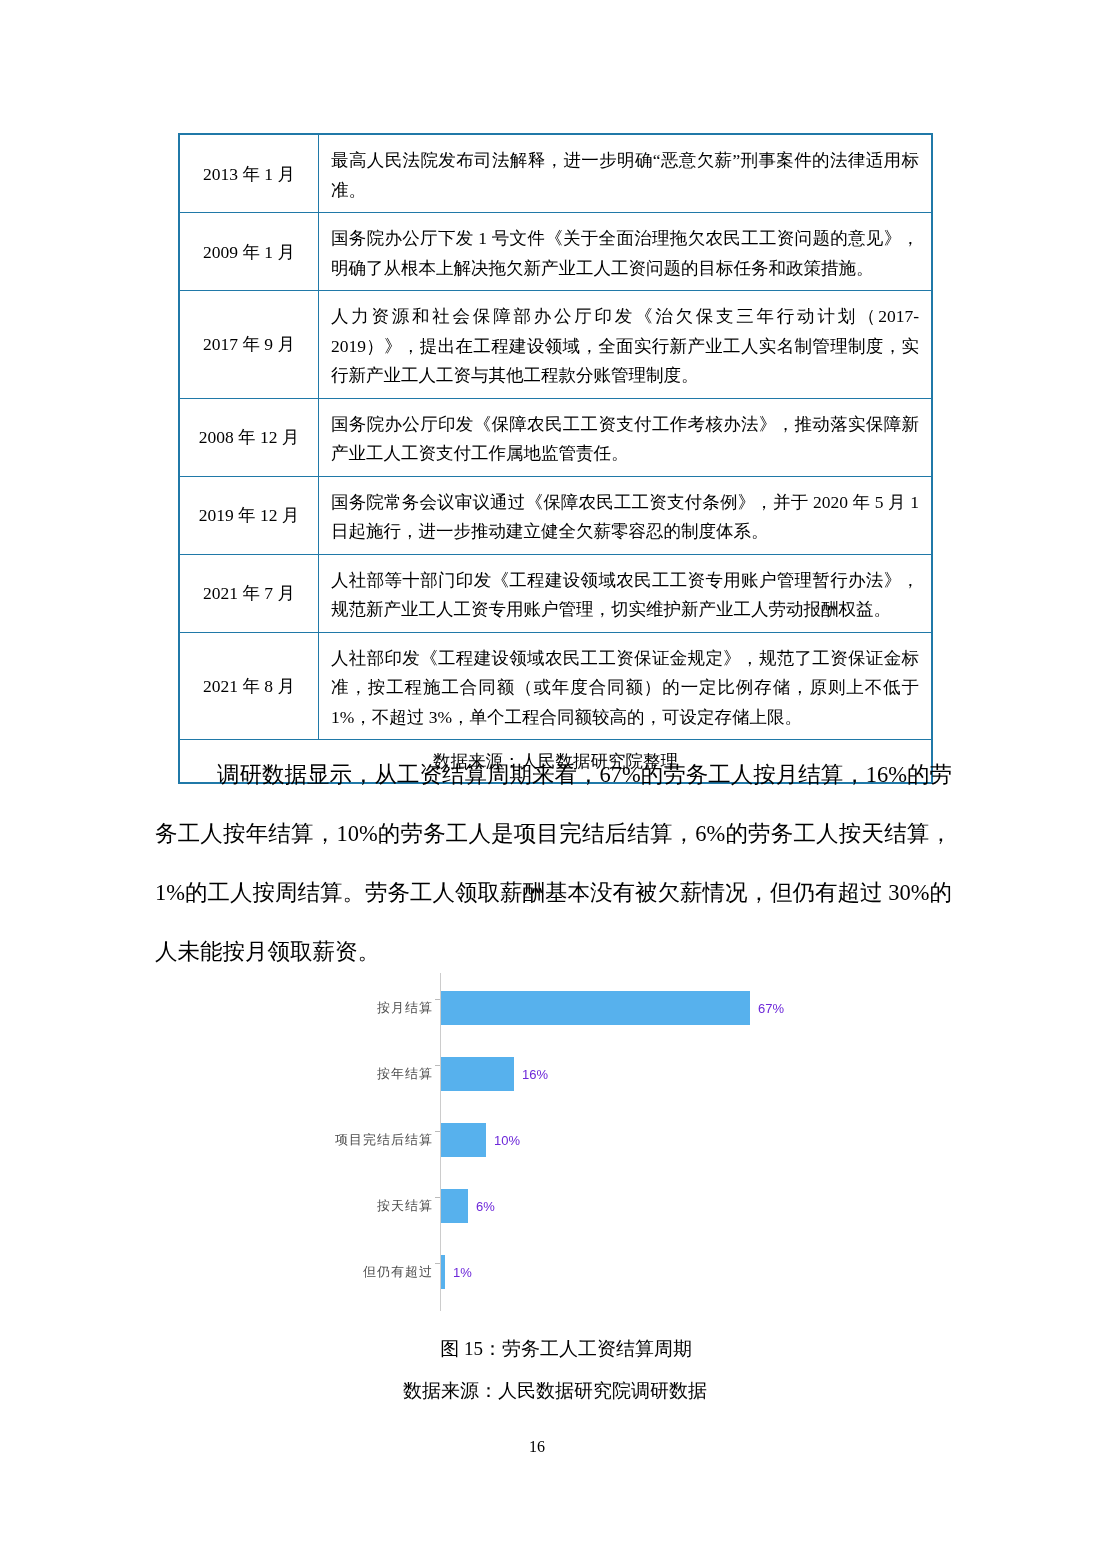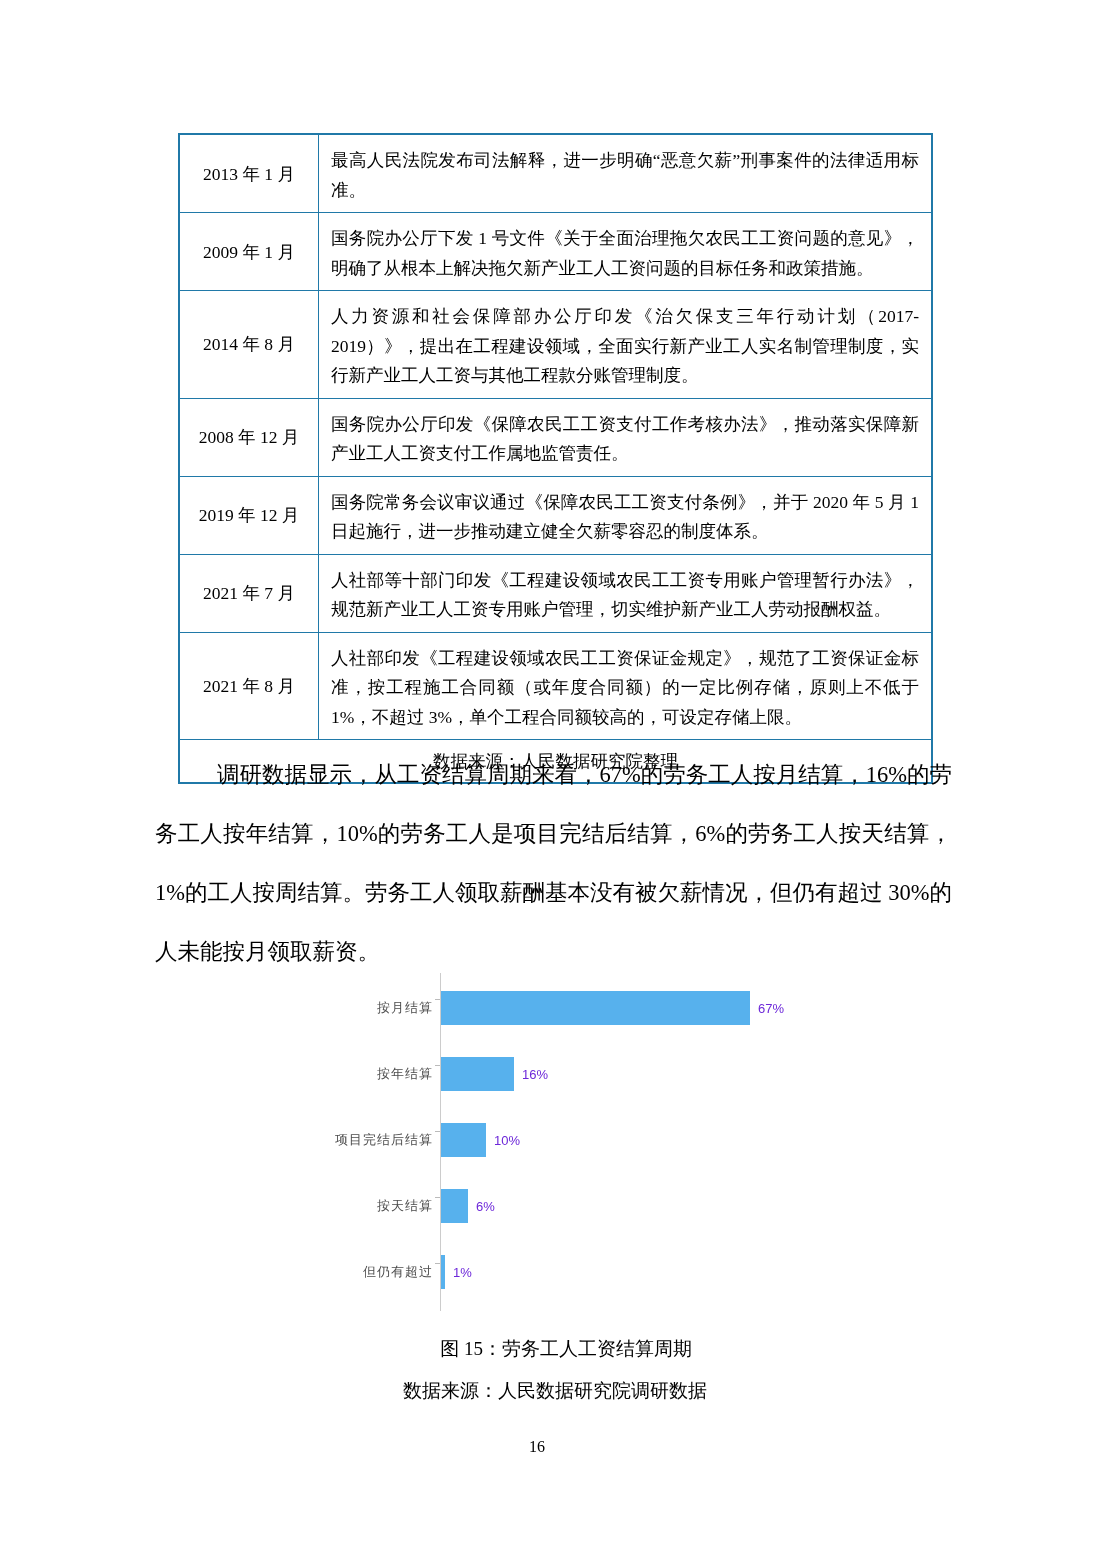--- a/index.html
+++ b/index.html
@@ -89,21 +89,21 @@
     <tbody>
       <tr>
         <td class="date-cell">2013 年 1 月</td>
         <td class="desc-cell">最高人民法院发布司法解释，进一步明确“恶意欠薪”刑事案件的法律适用标准。</td>
       </tr>
       <tr>
         <td class="date-cell">2009 年 1 月</td>
         <td class="desc-cell">国务院办公厅下发 1 号文件《关于全面治理拖欠农民工工资问题的意见》，明确了从根本上解决拖欠新产业工人工资问题的目标任务和政策措施。</td>
       </tr>
       <tr>
-        <td class="date-cell">2014 年 8 月</td>
+        <td class="date-cell">2017 年 9 月</td>
         <td class="desc-cell">人力资源和社会保障部办公厅印发《治欠保支三年行动计划（2017-2019）》，提出在工程建设领域，全面实行新产业工人实名制管理制度，实行新产业工人工资与其他工程款分账管理制度。</td>
       </tr>
       <tr>
         <td class="date-cell">2008 年 12 月</td>
         <td class="desc-cell">国务院办公厅印发《保障农民工工资支付工作考核办法》，推动落实保障新产业工人工资支付工作属地监管责任。</td>
       </tr>
       <tr>
         <td class="date-cell">2019 年 12 月</td>
         <td class="desc-cell">国务院常务会议审议通过《保障农民工工资支付条例》，并于 2020 年 5 月 1 日起施行，进一步推动建立健全欠薪零容忍的制度体系。</td>
       </tr>

